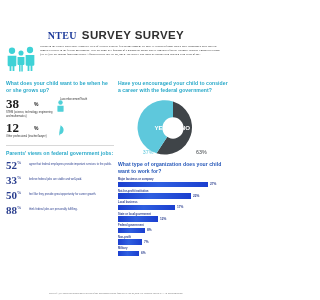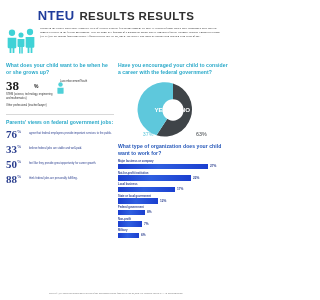--- a/index.html
+++ b/index.html
@@ -13,22 +13,22 @@
   }
   .page { width:232px; height:300px; position:relative; padding:0; }
 
   
   .header { padding:8px 10px 0 10px; text-align:center; }
   .title-row {
     display:flex; justify-content:center; align-items:baseline; gap:5px;
     white-space:nowrap;
   }
   .brand {
-    font-size:13px; font-weight:bold; color:#1f3c9b;
-    font-family:Liberation Sans, sans-serif; letter-spacing:0.3px;
+    font-size:10px; font-weight:bold; color:#1f3c9b;
+    font-family:Liberation Serif, serif; letter-spacing:0.3px;margin-top:22px;
   }
   .title-main {
     font-size:11.5px; font-weight:bold; color:#303030; letter-spacing:0.4px;
   }
 
   .intro-wrap { display:flex; gap:4px; padding:3px 8px 0 6px; align-items:flex-start; }
   .family-icon { width:30px; flex:0 0 30px; padding-top:2px; }
   .intro {
     font-size:2.85px; line-height:1.42; color:#232323; text-align:left;
     font-family:"Liberation Serif", serif; flex:1;
@@ -93,21 +93,21 @@
   }
 </style>
 </head>
 <body>
 
 <div class="page">
 
   <div class="header">
     <div class="title-row">
       <span class="brand">NTEU</span>
-      <span class="title-main">RESULTS RESULTS</span>
+      <span class="title-main">SURVEY SURVEY</span>
     </div>
   </div>
 
   <div class="intro-wrap">
     <div class="family-icon">
       <svg viewBox="0 0 40 34" width="30" height="26">
         <circle cx="8" cy="6" r="4.2" fill="#3fd2d6"></circle>
         <path d="M2.2 12.5h11.6v12.5a1.6 1.6 0 0 1-1.6 1.6h-1v6.4h-2.4v-6.4h-1.6v6.4h-2.4v-6.4h-1a1.6 1.6 0 0 1-1.6-1.6z" fill="#3fd2d6"></path>
         <circle cx="20" cy="9" r="3.4" fill="#3fd2d6"></circle>
         <path d="M15.4 14.3h9.2v9.5a1.3 1.3 0 0 1-1.3 1.3h-.9v8.4h-2v-8.4h-1v8.4h-2v-8.4h-.8a1.3 1.3 0 0 1-1.3-1.3z" fill="#3fd2d6"></path>
@@ -139,32 +139,42 @@
           </div>
           <div class="stat-label">STEM (science, technology, engineering and mathematics)</div>
         </div>
 
         <div class="stat-cell">
           <div class="stat-label">Law enforcement/Youth</div>
         </div>
 
 
         <div class="stat-cell">
+          <div class="stat-top">
+            <span class="stat-num">12</span>
+            <span class="stat-pct">%</span>
+            <span class="stat-ico">
+              <svg viewBox="0 0 12 14" width="11" height="12">
+                <path d="M6 1.5c3.4 1.8 4.6 5.4 2.8 8.3-1.2 1.9-3 2.3-4 2.3.5-2.8 1.2-6 1.2-10.6z" fill="#4fd0d8"></path>
+                <path d="M5 13.2c-.2-3 .4-7 1.6-10" stroke="#4fd0d8" stroke-width="0.9" fill="none"></path>
+              </svg>
+            </span>
+          </div>
           <div class="stat-label">Other professional (teacher/lawyer)</div>
         </div>
 
       </div>
 
       <div class="divider"></div>
 
       <div class="q-head">Parents' views on federal government jobs:</div>
 
       <div class="views-list">
         <div class="view-row">
-          <div class="view-num"><span>76</span><span class="sm">%</span></div>
+          <div class="view-num"><span>52</span><span class="sm">%</span></div>
           <div class="view-txt">agree that federal employees provide important services to the public.</div>
         </div>
         <div class="view-row">
           <div class="view-num"><span>33</span><span class="sm">%</span></div>
           <div class="view-txt">believe federal jobs are stable and well-paid.</div>
         </div>
         <div class="view-row">
           <div class="view-num"><span>50</span><span class="sm">%</span></div>
           <div class="view-txt">feel like they provide great opportunity for career growth.</div>
         </div>

